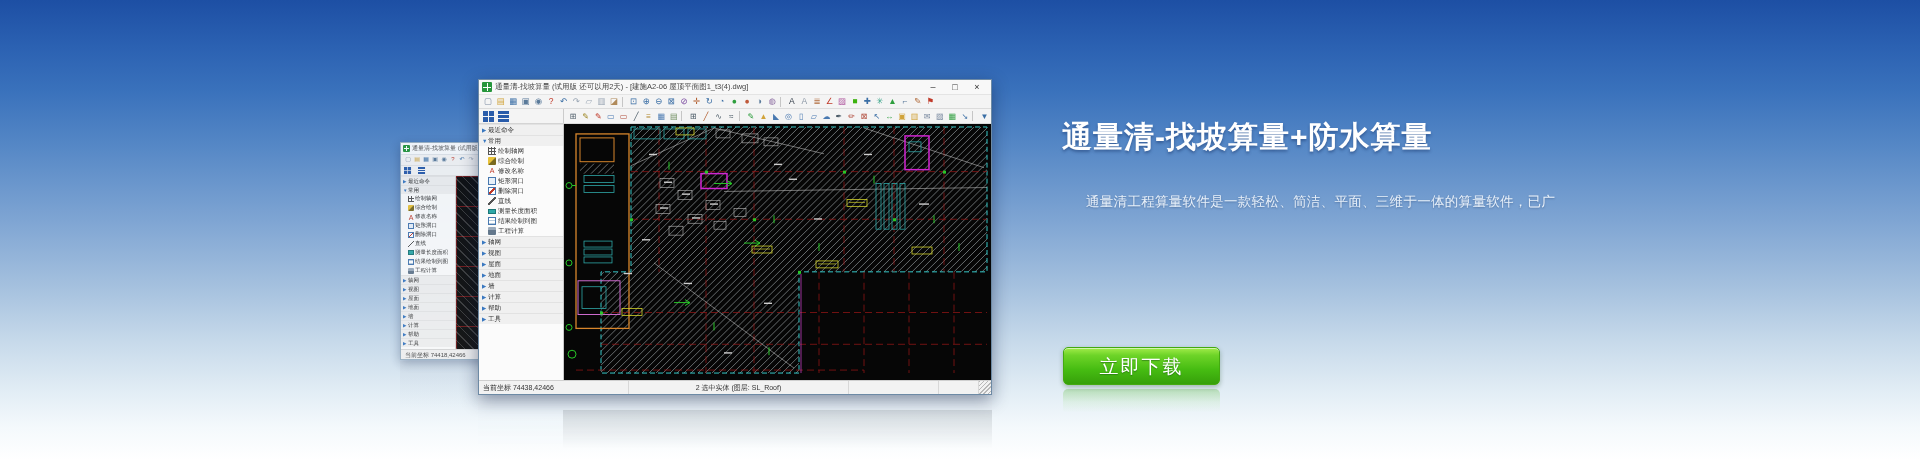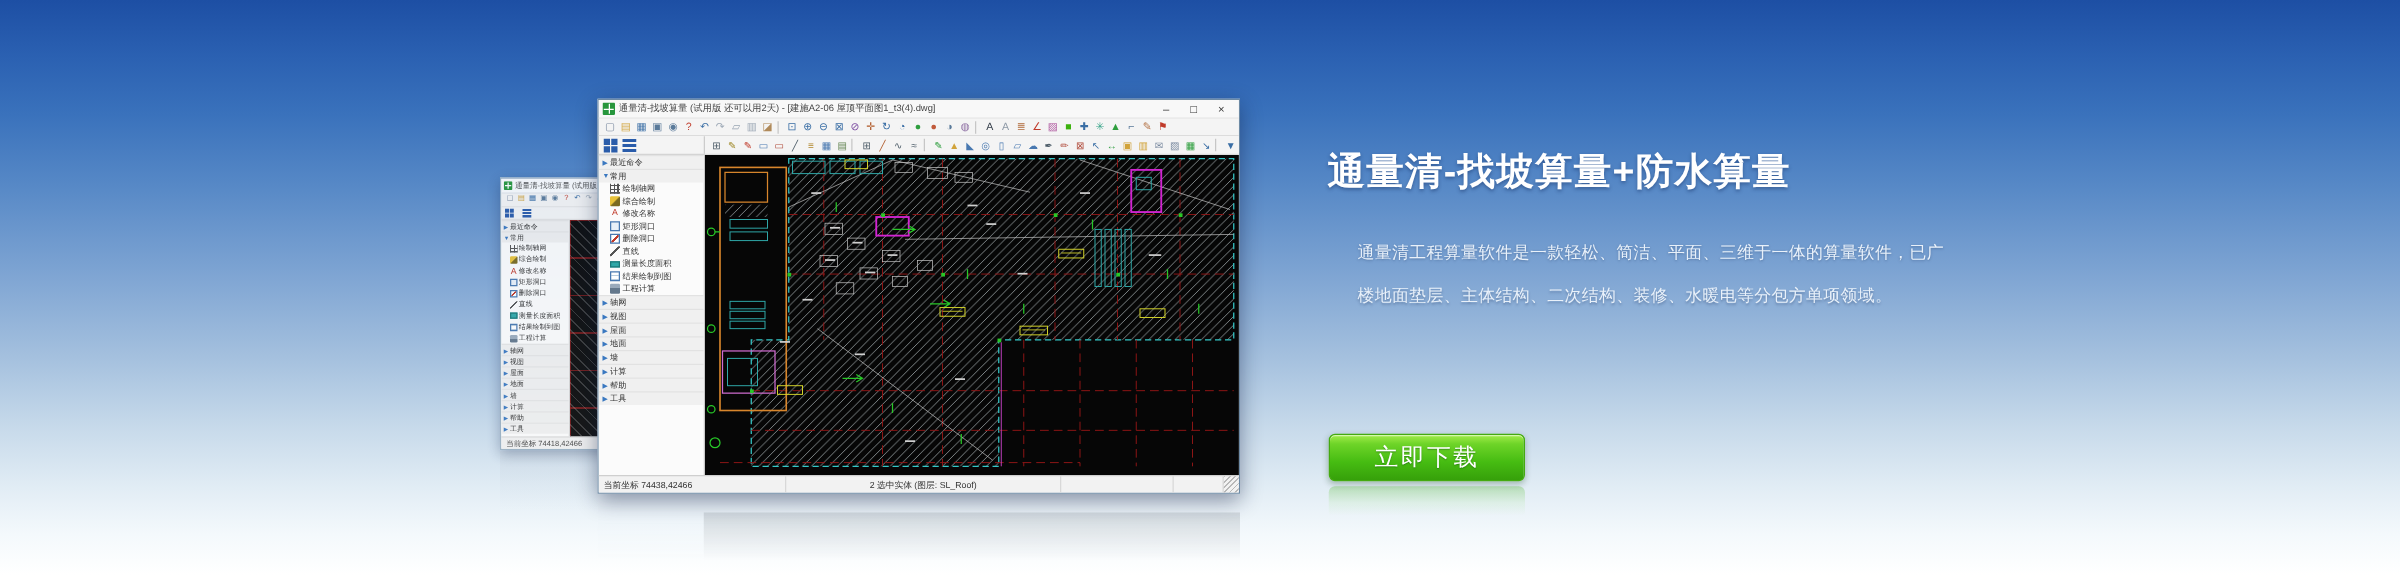--- a/index.html
+++ b/index.html
@@ -530,18 +530,17 @@
     <div class="r-row">
         <div class="r-side"></div>
         <div class="r-dark"></div>
       </div>
   </div>
 
   <h1 class="hero-title" data-name="hero-title">通量清-找坡算量+防水算量</h1>
   <div class="desc" data-name="hero-description">
 
   <div class="dline" data-name="description-line">通量清工程算量软件是一款轻松、简洁、平面、三维于一体的算量软件，已广</div>
-      <div class="dline" data-name="description-line">楼地面垫层、主体结构、二次结构、装修、水暖电等分包方单项领域。</div>
     </div>
   <a class="dl-btn" href="#" data-name="download-button">立即下载</a>
   <div class="dl-refl" data-name="button-reflection"></div>
 
 </div>
 
 </body></html>

